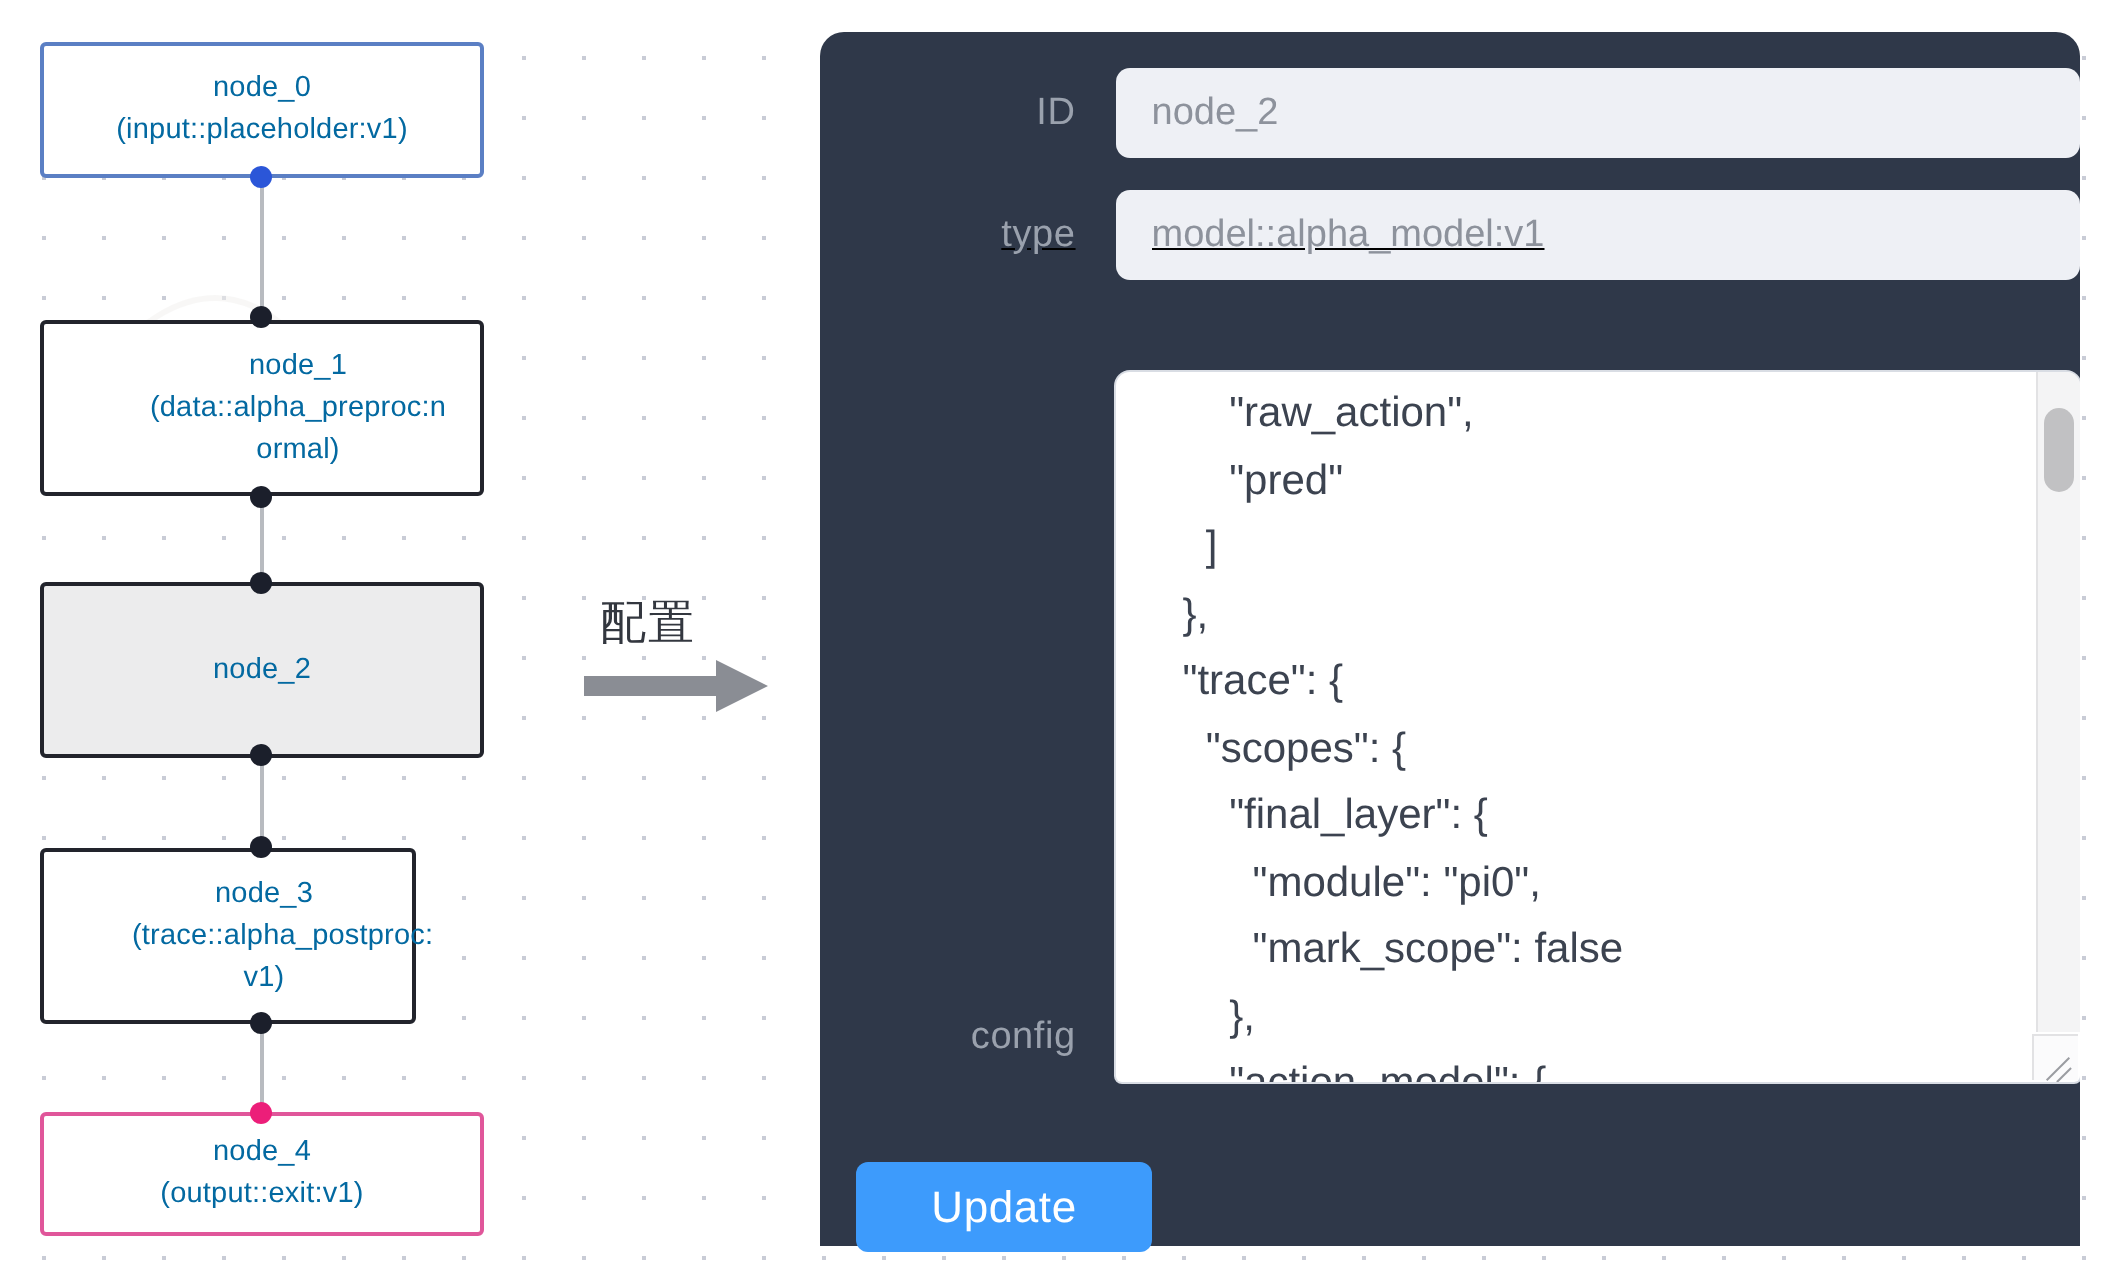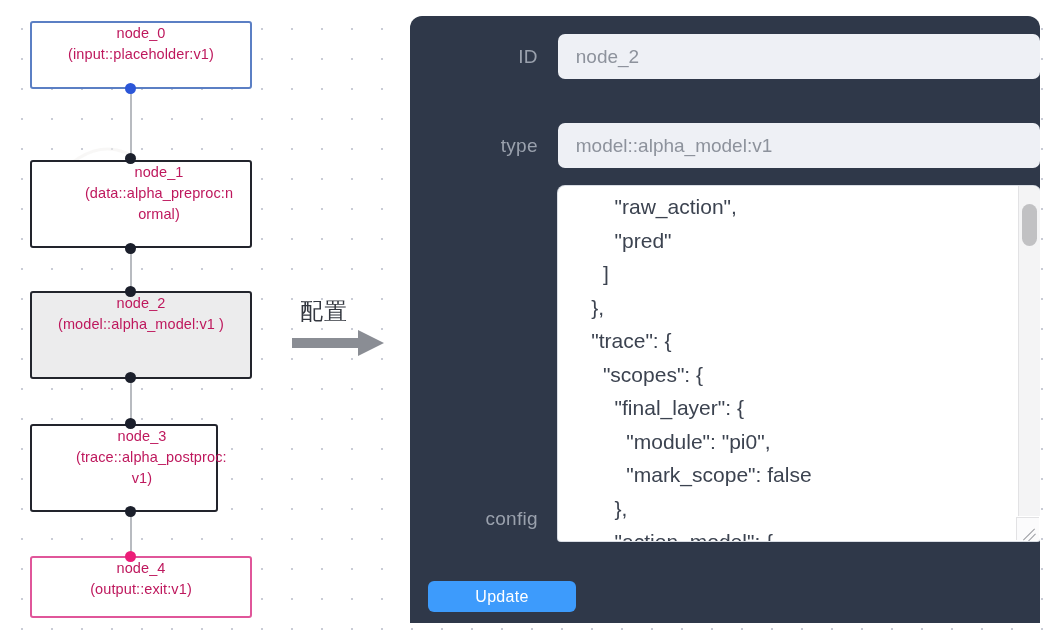--- a/index.html
+++ b/index.html
@@ -26,29 +26,29 @@
     background-position: 7px 14px;
   }
 
   
   .node {
     position: absolute;
     box-sizing: border-box;
     border-radius: 3px;
     background: #ffffff;
     display: flex;
+    align-items: center;
     justify-content: center;
     text-align: center;
-    color: #be185d;
+    color: #0369a1;
     font-size: 14.5px;
     line-height: 21px;
     letter-spacing: 0.1px;
     padding: 0 8px;
     z-index: 3;
-    margin-left: 10px;
   }
   .node-inner { width: 100%; }
   .node.input   { border: 2px solid #5b7fc4; }
   .node.plain   { border: 2px solid #22242c; padding-left: 44px; }
   .node.sel     { border: 2px solid #22242c; background: #ececed; }
   .node.output  { border: 2px solid #e0569a; }
 
   
   .edge {
     position: absolute;
@@ -115,21 +115,21 @@
     font-size: 19px;
     font-family: "Liberation Sans", sans-serif;
     padding: 0 18px;
     outline: none;
   }
 
   #row-id      { left: 0;  top: 18px; width: 630px; }
   #row-id .field-label { width: 130px; }
   #row-id .field-input { width: 490px; height: 45px; }
 
-  #row-type    { left: 0;  top: 107px; width: 630px; }
+  #row-type    { left: 0;  top: 79px; width: 630px; text-decoration: underline; }
   #row-type .field-label { width: 130px; }
   #row-type .field-input { width: 490px; height: 45px; }
 
   #row-config  { left: 0;  top: 170px; width: 630px; align-items: flex-end; }
   #row-config .field-label { width: 130px; line-height: 45px; }
 
   
   #config-textarea-wrap {
     position: relative;
     width: 490px;
@@ -187,26 +187,26 @@
     height: 1px;
     transform-origin: center;
   }
   #config-resize-grip i.g1 { width: 16px; right: 2px; bottom: 5px;  transform: rotate(-45deg); }
   #config-resize-grip i.g2 { width: 10px; right: 2px; bottom: 2px;  transform: rotate(-45deg); }
 
   
   #update-button {
     position: absolute;
     left: 428px; top: 581px;
-    width: 148px; height: 31px;
+    width: 148px; height: 45px;
     background: #3d9bfc;
     color: #ffffff;
     border: none;
     border-radius: 6px;
-    font-size: 16px;
+    font-size: 22px;
     font-family: "Liberation Sans", sans-serif;
     letter-spacing: 0.3px;
     cursor: pointer;
     z-index: 6;
   }
 
   
   #watermark {
     position: absolute;
     left: 0; top: 0; width: 1062px; height: 643px;
@@ -247,22 +247,20 @@
     <div>(data::alpha_preproc:n
 ormal)</div>
   </div>
 </div>
 <div class="port" style="left:125px; top:153px;"></div>
 <div class="port" style="left:125px; top:243px;"></div>
 
 <div class="node sel" style="left:20px; top:291px; width:222px; height:88px;">
   <div class="node-inner">
     <div>node_2</div>
-    <div>(model::alpha_model:v1
-)</div>
   </div>
 </div>
 <div class="port" style="left:125px; top:286px;"></div>
 <div class="port" style="left:125px; top:372px;"></div>
 
 <div class="node plain" style="left:20px; top:424px; width:188px; height:88px;">
   <div class="node-inner">
     <div>node_3</div>
     <div>(trace::alpha_postproc:
 v1)</div>

